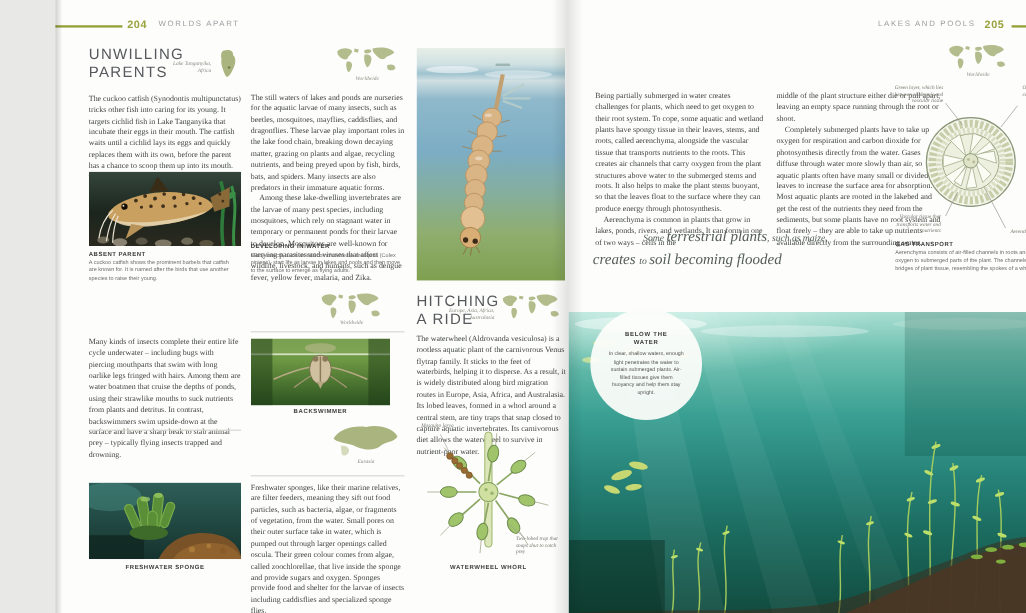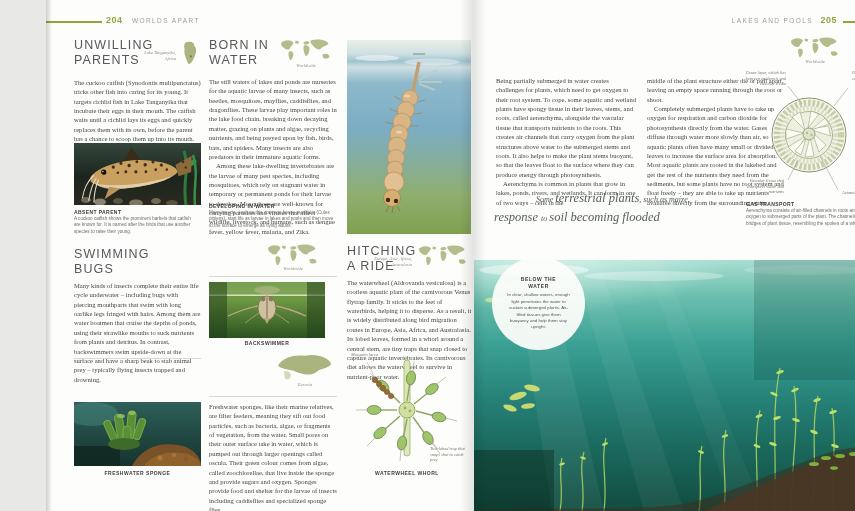--- a/index.html
+++ b/index.html
@@ -142,22 +142,20 @@
           <path d="M20,28 C12,34 8,42 6,50"></path>
             <path d="M22,31 C16,38 14,46 12,53"></path>
             <path d="M24,33 C20,40 18,48 17,55"></path>
         </g>
       </g>
     </svg>
   </div>
   <div class="abs cap-t" style="left:28px;top:209px;">ABSENT PARENT</div>
   <div class="abs cap" style="left:28px;top:216px;width:122px;">A cuckoo catfish shows the prominent barbels that catfish are known for. It is named after the birds that use another species to raise their young.</div>
 
-  <div class="abs h2" style="left:28px;top:247px;width:100px;">SWIMMING
-BUGS</div>
   <div class="abs body" style="left:28px;top:281px;width:127px;">Many kinds of insects complete their entire life cycle underwater – including bugs with piercing mouthparts that swim with long oarlike legs fringed with hairs. Among them are water boatmen that cruise the depths of ponds, using their strawlike mouths to suck nutrients from plants and detritus. In contrast, backswimmers swim upside-down at the surface and have a sharp beak to stab animal prey – typically flying insects trapped and drowning.</div>
 
   <div class="abs divider" style="left:28px;top:358px;width:127px;"></div>
 
   <div class="abs photo" style="left:28px;top:402px;width:127px;height:64px;">
     <svg width="127" height="64" viewBox="0 0 127 64">
       <defs>
           <linearGradient id="gsp" x1="0" y1="0" x2="0" y2="1">
         <stop offset="0" stop-color="#2e5f58"></stop>
             <stop offset="1" stop-color="#16332e"></stop>
@@ -178,22 +176,20 @@
         <rect x="62" y="16" width="7" height="22" rx="3.5" transform="rotate(20 65 27)"></rect>
         <rect x="49" y="24" width="8" height="18" rx="4"></rect>
       </g>
       <ellipse cx="50" cy="42" rx="16" ry="6" fill="#3f6b2a"></ellipse>
       <ellipse cx="47" cy="14" rx="4" ry="2" fill="#9fcf6a" opacity="0.7"></ellipse>
       <ellipse cx="58" cy="11" rx="3.5" ry="2" fill="#9fcf6a" opacity="0.7"></ellipse>
     </svg>
   </div>
   <div class="abs cap-c" style="left:28px;top:470px;width:127px;">FRESHWATER SPONGE</div>
 
-  <div class="abs h2" style="left:163px;top:38px;width:90px;">BORN IN
-WATER</div>
   <svg class="abs" style="left:232px;top:38px;" width="56" height="26">
       <use href="#map-world"></use>
     </svg>
   <div class="abs maplab" style="left:232px;top:63px;width:56px;text-align:center;">Worldwide</div>
   <div class="abs body" style="left:163px;top:77px;width:128px;">
     <p>The still waters of lakes and ponds are nurseries for the aquatic larvae of many insects, such as beetles, mosquitoes, mayflies, caddisflies, and dragonflies. These larvae play important roles in the lake food chain, breaking down decaying matter, grazing on plants and algae, recycling nutrients, and being preyed upon by fish, birds, bats, and spiders. Many insects are also predators in their immature aquatic forms.</p>
     <p class="ind">Among these lake-dwelling invertebrates are the larvae of many pest species, including mosquitoes, which rely on stagnant water in temporary or permanent ponds for their larvae to develop. Mosquitoes are well-known for carrying parasites and viruses that affect wildlife, livestock, and humans, such as dengue fever, yellow fever, malaria, and Zika.</p>
   </div>
   <div class="abs cap-t" style="left:163px;top:203px;">DEVELOPING IN WATER</div>
   <div class="abs cap" style="left:163px;top:210px;width:128px;">Many insects, such as this common house mosquito (Culex pipiens), start life as larvae in lakes and pools and then move to the surface to emerge as flying adults.</div>
@@ -404,21 +400,21 @@
   </svg>
   <div class="abs ann" style="left:694px;top:70px;width:46px;text-align:right;">Green layer, which lies between epidermis and vascular tissue</div>
   <div class="abs ann" style="left:806px;top:70px;width:42px;">Outer layer of cells, called the epidermis</div>
   <div class="abs ann" style="left:694px;top:178px;width:44px;text-align:right;">Vascular tissue that transports water and nutrients</div>
   <div class="abs ann" style="left:796px;top:190px;width:44px;">Aerenchyma</div>
   <div class="abs cap-t" style="left:700px;top:201px;">GAS TRANSPORT</div>
   <div class="abs cap" style="left:700px;top:208px;width:148px;">Aerenchyma consists of air-filled channels in roots and stems that carry oxygen to submerged parts of the plant. The channels are separated by bridges of plant tissue, resembling the spokes of a wheel.</div>
 
   <div class="abs quote" style="left:448px;top:188px;width:252px;">
       <div class="q-line"><span class="q-small">Some </span><span class="q-big">terrestrial plants</span><span class="q-small">, such as maize,</span></div>
-      <div class="q-line"><span class="q-big">response </span><span class="q-small">to </span><span class="q-big">soil becoming flooded</span></div>
+      <div class="q-line"><span class="q-big">creates </span><span class="q-small">to </span><span class="q-big">soil becoming flooded</span></div>
     </div>
 
   <div class="abs uw photo">
     <svg width="427" height="251" viewBox="0 0 427 251">
       <g fill="#ffffff">
         <polygon points="40,0 72,0 130,251 78,251" opacity="0.06"></polygon>
         <polygon points="100,0 124,0 210,251 170,251" opacity="0.05"></polygon>
         <polygon points="170,0 188,0 290,251 260,251" opacity="0.04"></polygon>
       </g>
       <ellipse cx="60" cy="10" rx="55" ry="6" fill="#ffffff" opacity="0.45"></ellipse>

